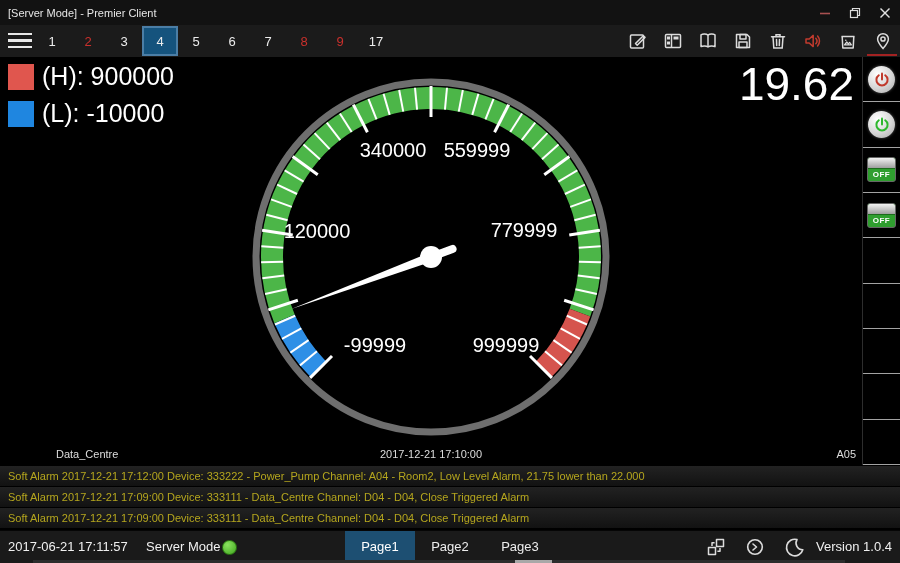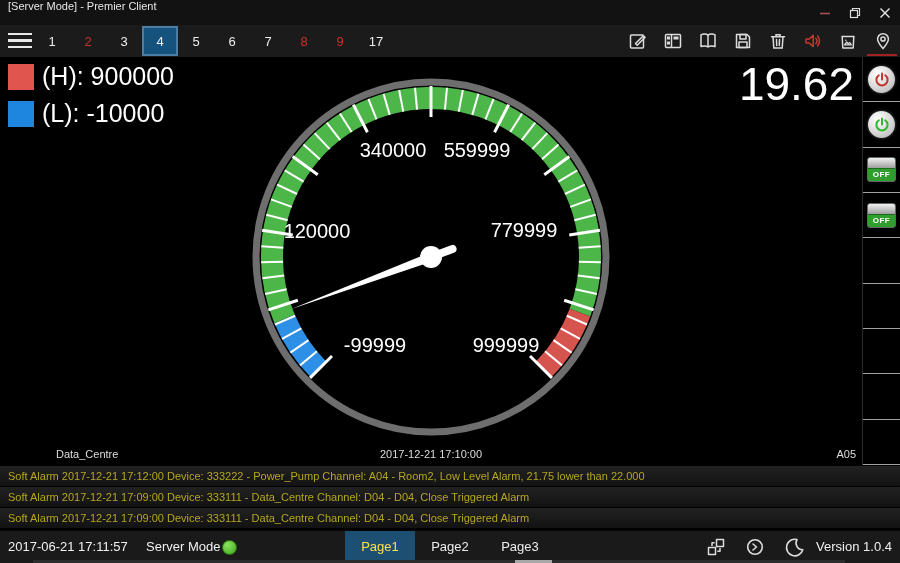--- a/index.html
+++ b/index.html
@@ -2,21 +2,21 @@
 <html><head>
 <meta charset="utf-8">
 <style>
   html,body{margin:0;padding:0;background:#000;}
   .window{position:relative;width:900px;height:563px;background:#000;overflow:hidden;
           font-family:"Liberation Sans",sans-serif;-webkit-font-smoothing:antialiased;}
   *{box-sizing:border-box;}
 
   
   .titlebar{position:absolute;left:0;top:0;width:900px;height:25px;background:#121212;
-            display:flex;}
+            display:flex;align-items:center;}
   .titlebar .title{flex:1;padding-left:8px;font-size:11px;color:#e6e6e6;}
   .winbtn{width:30px;height:25px;display:flex;align-items:center;justify-content:center;}
 
   
   .toolbar{position:absolute;left:0;top:25px;width:900px;height:32px;background:#1b1b1b;}
   .hamburger{position:absolute;left:8px;top:8px;width:24px;height:16px;cursor:pointer;}
   .hamburger div{width:24px;height:2.4px;background:#e8e8e8;margin-bottom:4px;}
   .tabs{position:absolute;left:34px;top:0;height:32px;display:flex;}
   .tab-slot{width:36px;height:32px;display:flex;align-items:center;justify-content:center;
             font-size:13px;color:#ececec;}
@@ -65,21 +65,21 @@
 
   
   .statusbar{position:absolute;left:0;top:530px;width:900px;height:33px;background:#1a1a1a;
              border-top:1px solid #050505;}
   .sb-clock{position:absolute;left:8px;line-height:32px;font-size:13px;color:#f0f0f0;}
   .sb-mode{position:absolute;left:146px;line-height:32px;font-size:13px;color:#f0f0f0;}
   .sb-dot{position:absolute;left:222px;top:9px;width:15px;height:15px;border-radius:50%;
           background:radial-gradient(circle at 35% 30%,#8be35f,#3fa51e);border:1px solid #2c7a12;}
   .sb-pages{position:absolute;left:345px;top:0;height:32px;display:flex;}
   .sb-page{width:70px;text-align:center;line-height:32px;font-size:13px;color:#ececec;cursor:pointer;}
-  .sb-page.active{background:#1d4f72;color:#fde047;}
+  .sb-page.active{background:#1d4f72;color:#ffffff;}
   .sb-icons{position:absolute;left:704px;top:0;height:32px;display:flex;align-items:center;gap:15px;}
   .sb-icon{width:24px;height:24px;display:flex;align-items:center;justify-content:center;cursor:pointer;}
   .sb-version{position:absolute;right:8px;line-height:32px;font-size:13px;color:#f0f0f0;}
   .hscroll{position:absolute;left:33px;bottom:0;width:812px;height:3px;background:#2c2c2c;}
   .hscroll-thumb{position:absolute;left:482px;top:0;width:37px;height:3px;background:#a8a8a8;}
 </style>
 </head>
 <body>
 
 <div class="window">

